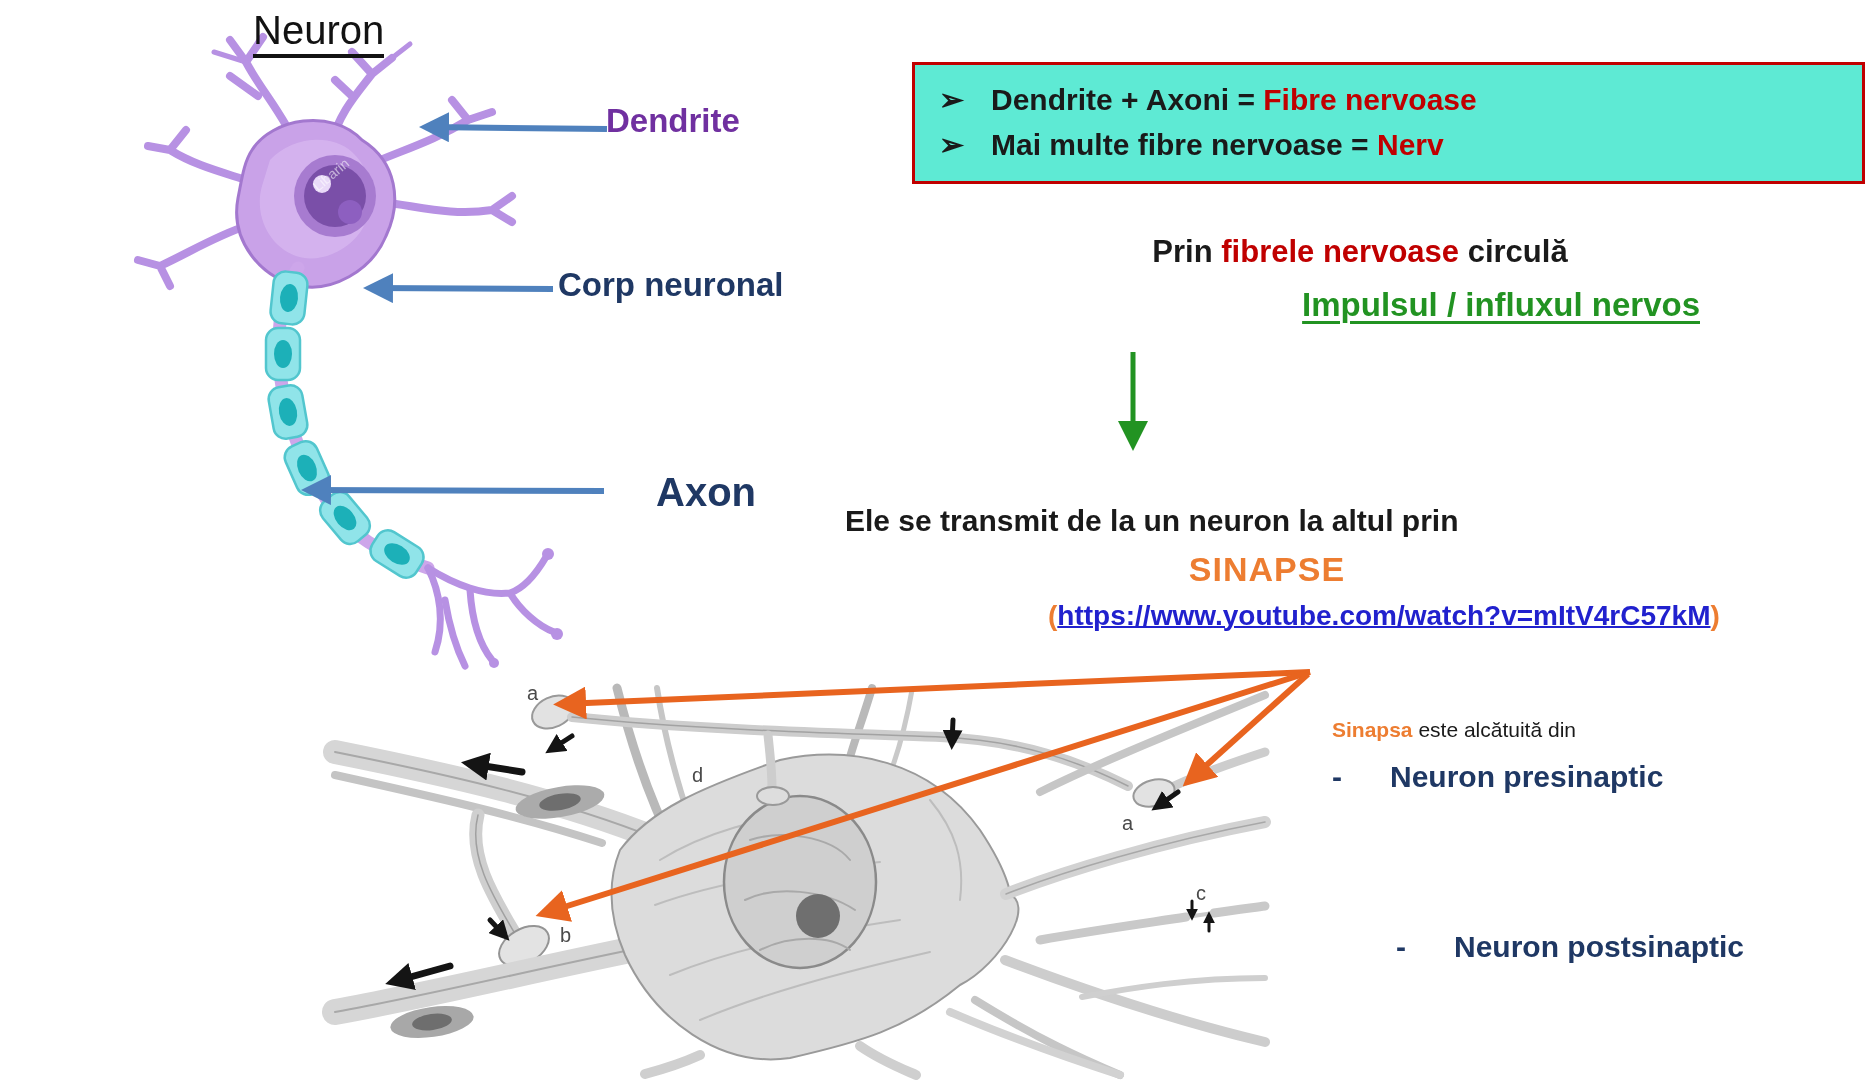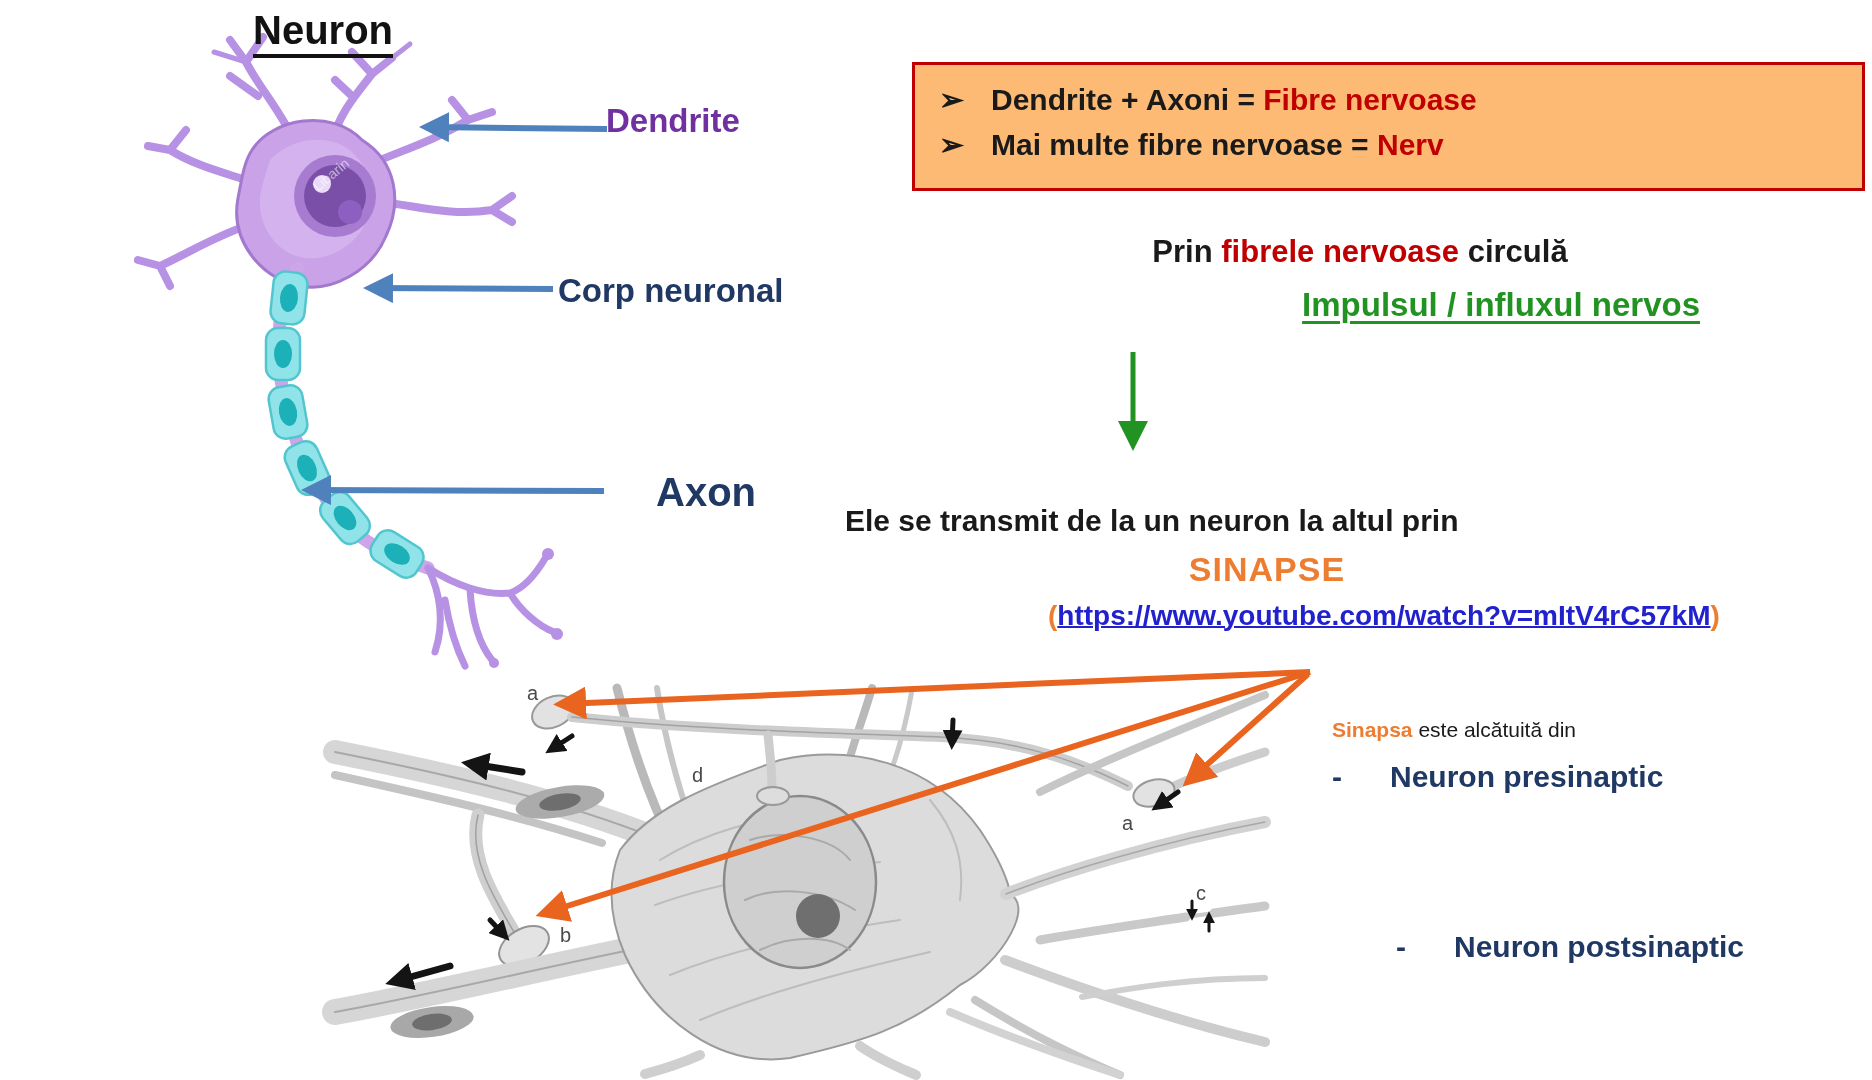--- a/index.html
+++ b/index.html
@@ -1,23 +1,23 @@
 <!DOCTYPE html>
 <html><head>
 <meta charset="utf-8">
 <style>
   html,body{margin:0;padding:0;background:#ffffff;}
   #stage{position:relative;width:1872px;height:1080px;background:#ffffff;overflow:hidden;
          font-family:"Liberation Sans", sans-serif;}
   .abs{position:absolute;}
-  .ttl{font-size:40px;font-weight:bold;color:#121212;border-bottom:4px solid #121212;padding-bottom:1px;}
+  .ttl{font-size:40px;font-weight:normal;color:#121212;border-bottom:4px solid #121212;padding-bottom:1px;}
   .lbl-purple{font-size:33px;font-weight:bold;color:#7030A0;}
-  .lbl-navy{font-size:33px;font-weight:bold;color:#1F3864;margin-top:6px;}
+  .lbl-navy{font-size:33px;font-weight:bold;color:#1F3864;}
   .lbl-navy-lg{font-size:40px;font-weight:bold;color:#1F3864;margin-left:44px;}
-  .infobox{border:3px solid #C00000;background:#fdba74;padding:12px 18px 21px 24px;width:905px;}
+  .infobox{border:3px solid #C00000;background:#5eead4;padding:12px 18px 14px 24px;width:905px;}
   .infobox .line{font-size:30px;font-weight:bold;color:#1a1a1a;line-height:1.5;white-space:nowrap;}
   .infobox .bullet{display:inline-block;width:52px;color:#1a1a1a;}
   .red{color:#C00000;}
   .flow1{font-size:31px;font-weight:bold;color:#1a1a1a;text-align:center;}
   .flow2{font-size:33px;font-weight:bold;color:#229322;text-align:right;
          text-decoration:underline;text-decoration-thickness:3px;text-underline-offset:5px;}
   .flow3{font-size:30px;font-weight:bold;color:#1a1a1a;white-space:nowrap;}
   .sinapse{font-size:34px;font-weight:bold;color:#ED7D31;text-align:center;letter-spacing:1px;}
   .urlline{font-size:28px;font-weight:bold;text-align:center;white-space:nowrap;}
   .urlline .paren{color:#ED7D31;}

